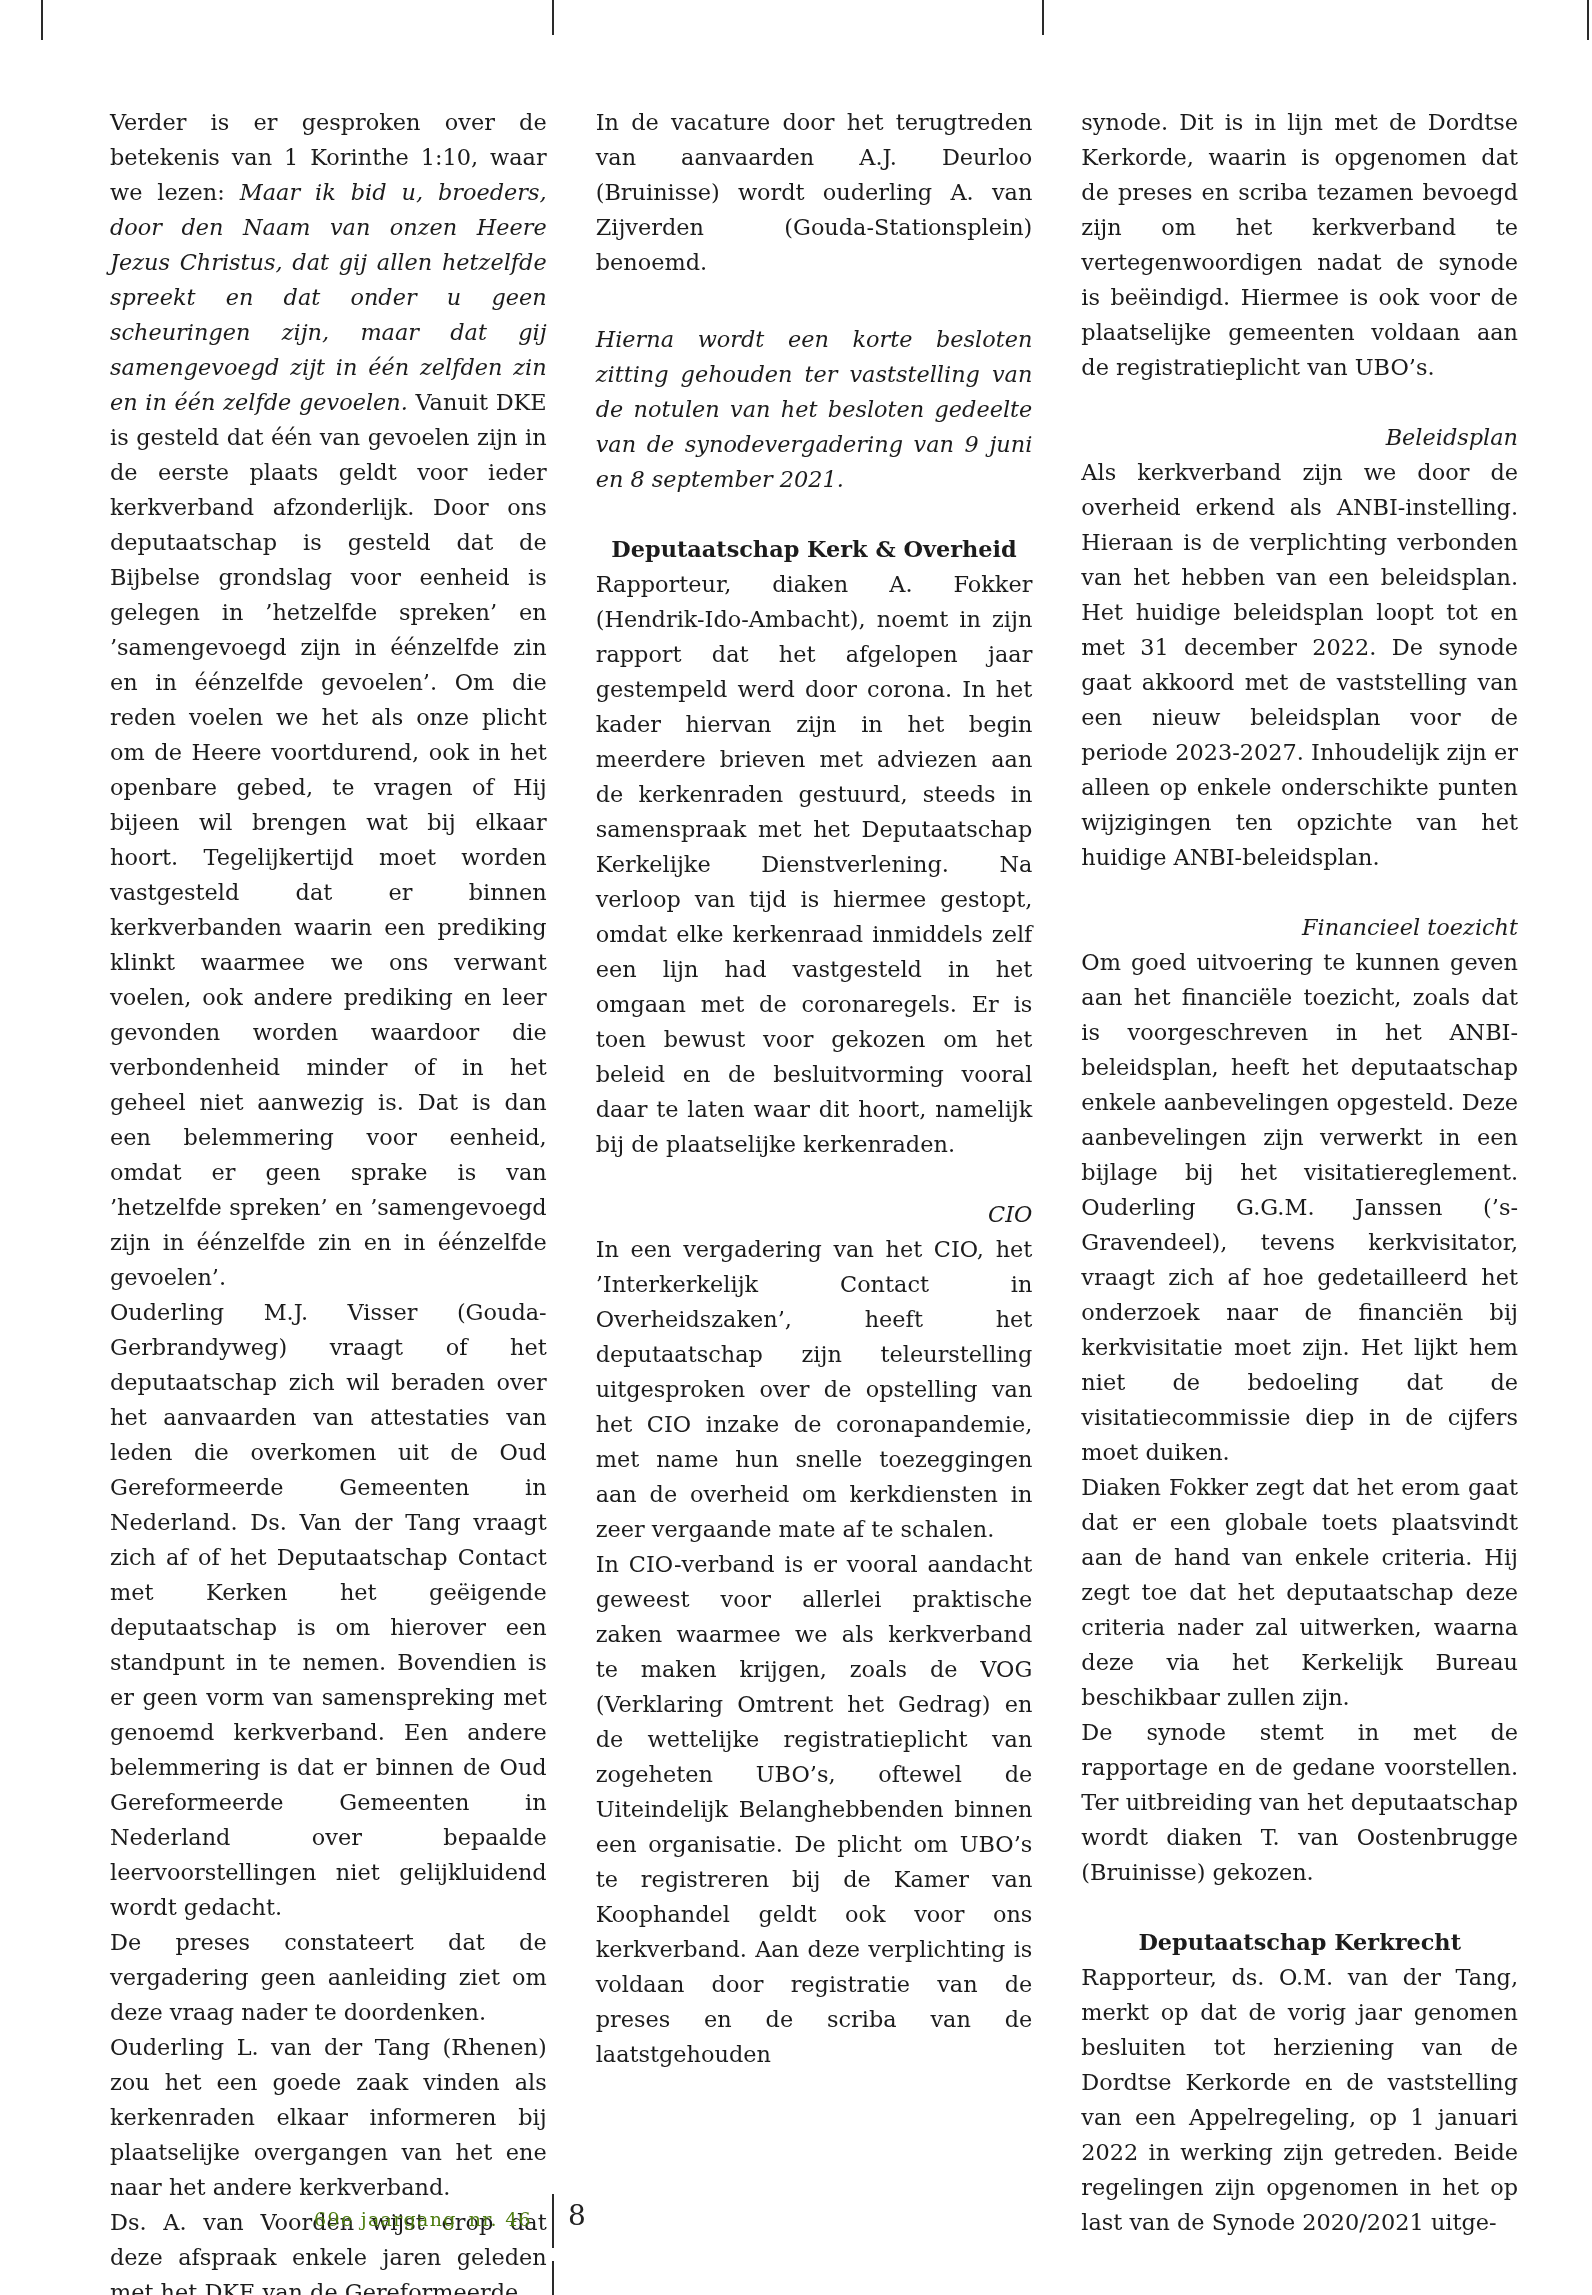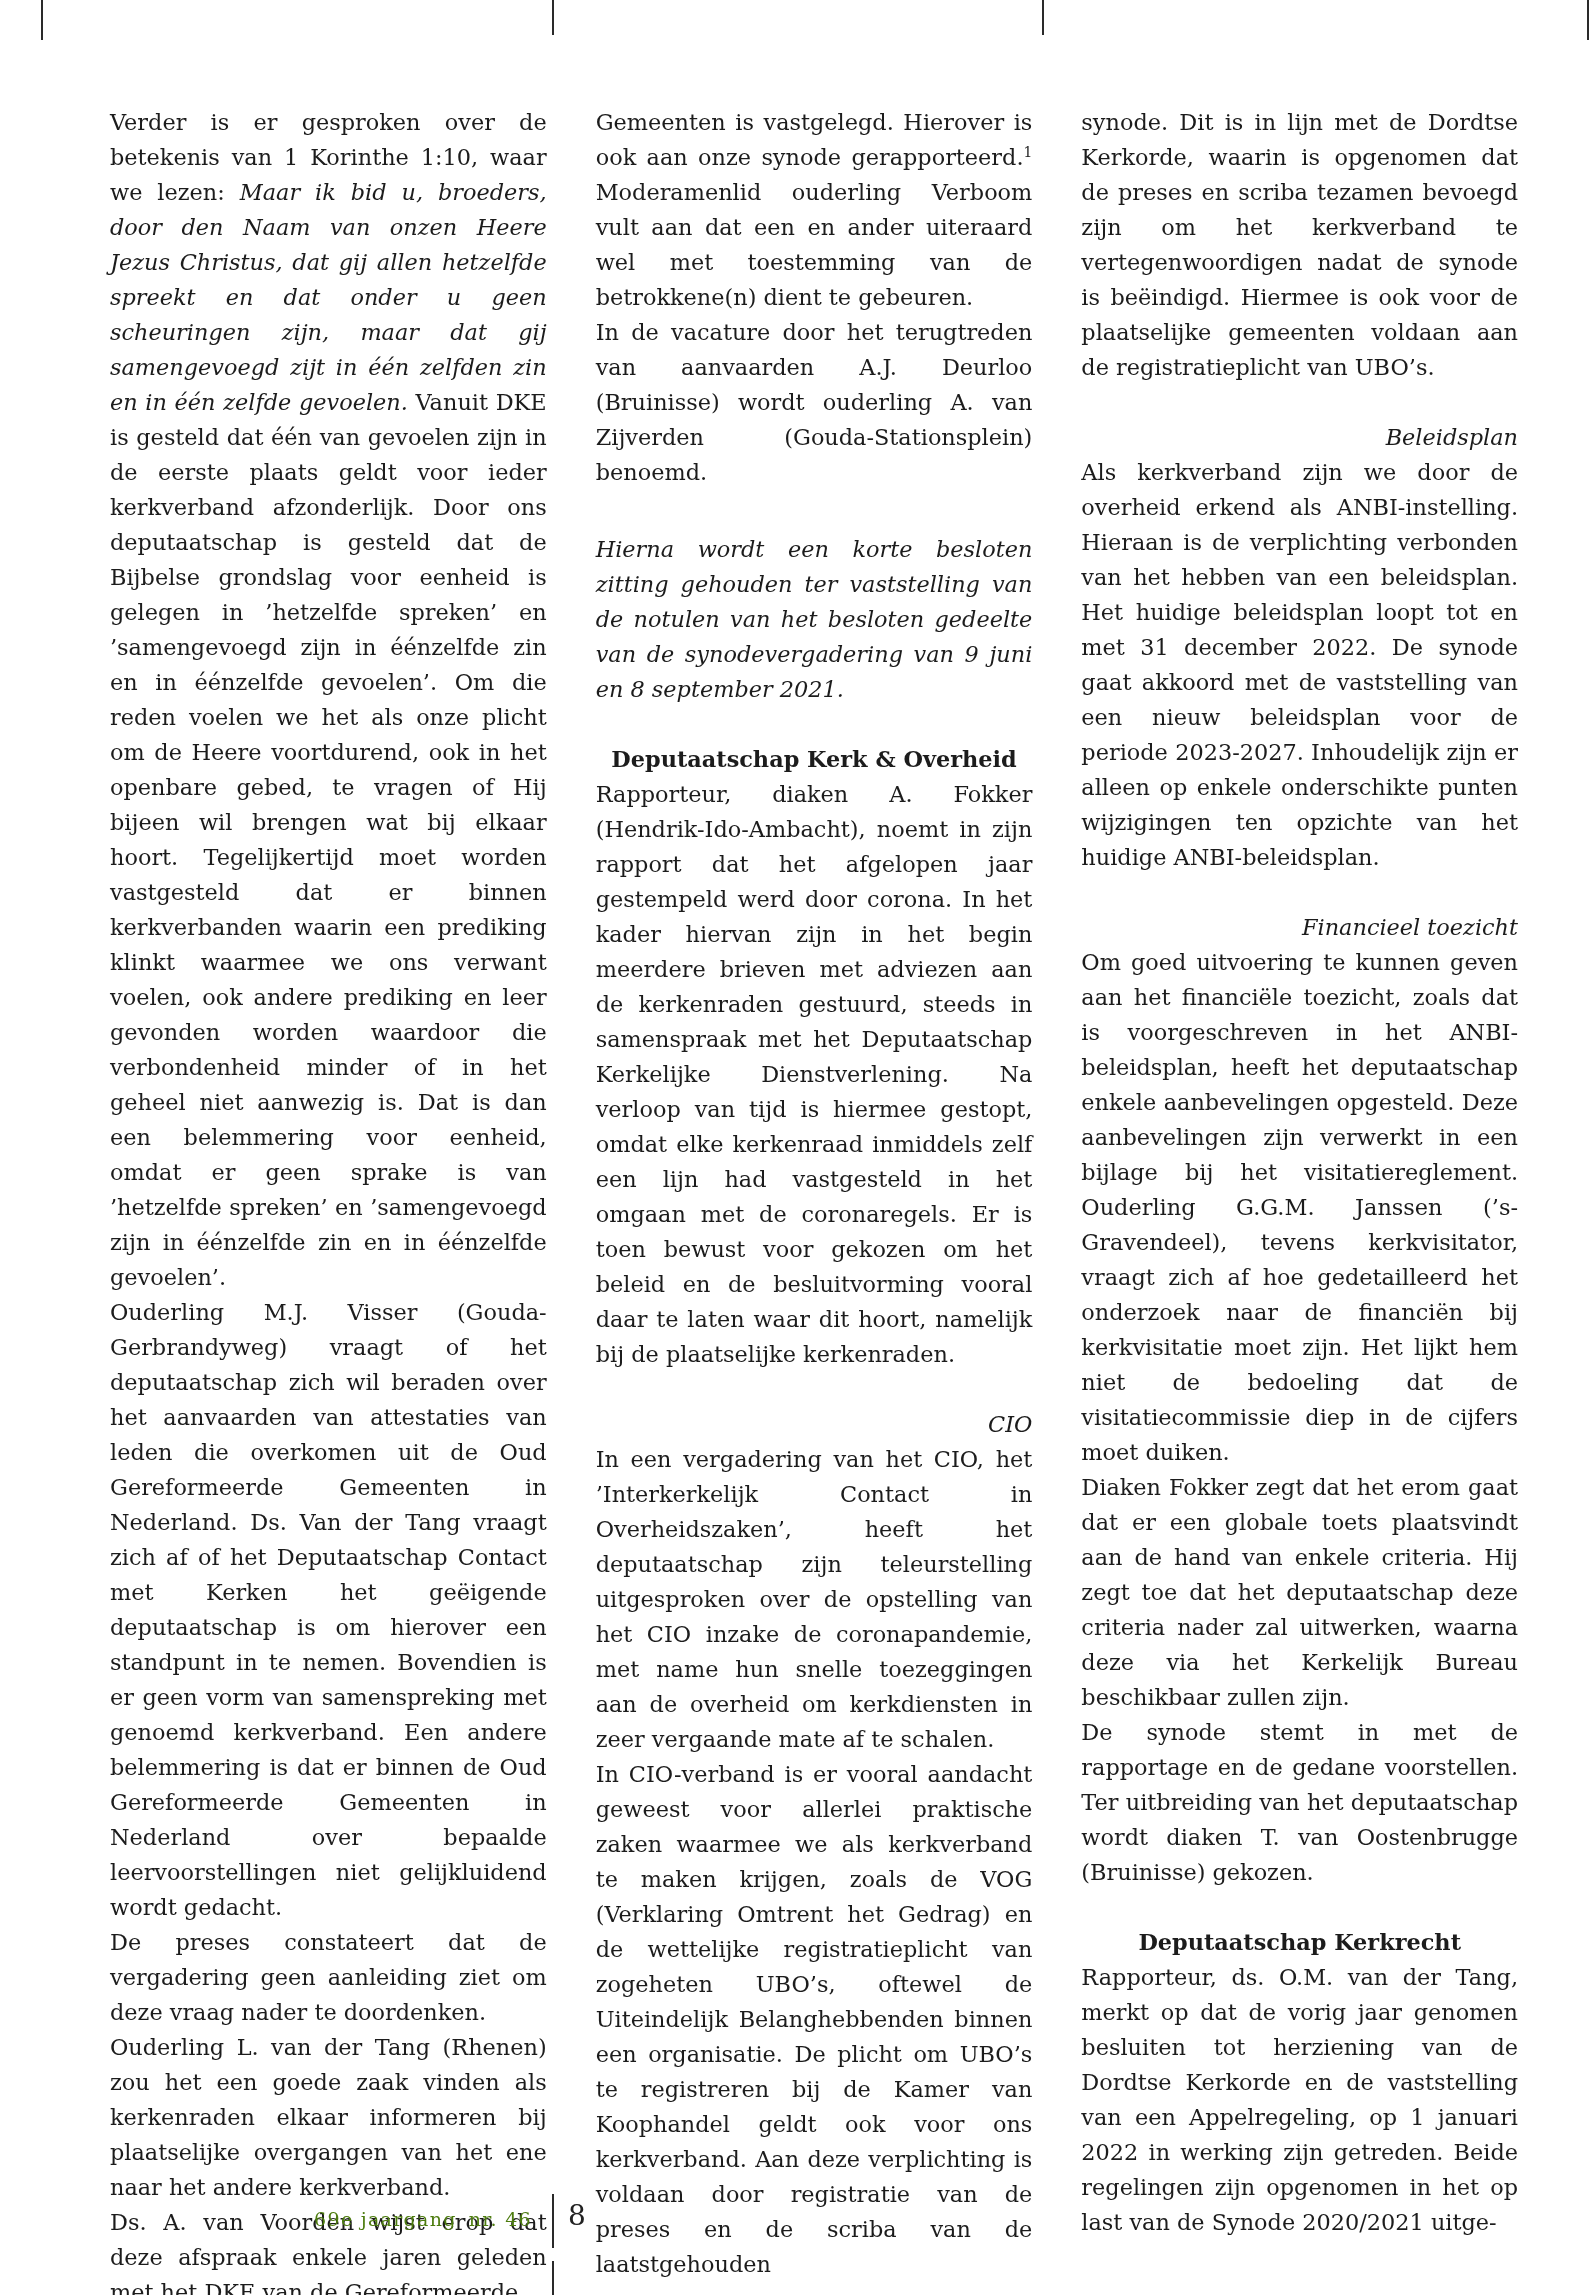--- a/index.html
+++ b/index.html
@@ -76,21 +76,20 @@
 
   <div class="columns">
     <div class="col">
         <p class="block body"><span>Verder is er gesproken over de betekenis van 1 Korinthe 1:10, waar we lezen: </span><span class="italic">Maar ik bid u, broeders, door den Naam van onzen Heere Jezus Christus, dat gij allen hetzelfde spreekt en dat onder u geen scheuringen zijn, maar dat gij samengevoegd zijt in één zelfden zin en in één zelfde gevoelen.</span><span> Vanuit DKE is gesteld dat één van gevoelen zijn in de eerste plaats geldt voor ieder kerkverband afzonderlijk. Door ons deputaatschap is gesteld dat de Bijbelse grondslag voor eenheid is gelegen in ’hetzelfde spreken’ en ’samengevoegd zijn in éénzelfde zin en in éénzelfde gevoelen’. Om die reden voelen we het als onze plicht om de Heere voortdurend, ook in het openbare gebed, te vragen of Hij bijeen wil brengen wat bij elkaar hoort. Tegelijkertijd moet worden vastgesteld dat er binnen kerkverbanden waarin een prediking klinkt waarmee we ons verwant voelen, ook andere prediking en leer gevonden worden waardoor die verbondenheid minder of in het geheel niet aanwezig is. Dat is dan een belemmering voor eenheid, omdat er geen sprake is van ’hetzelfde spreken’ en ’samengevoegd zijn in éénzelfde zin en in éénzelfde gevoelen’.</span></p>
         <p class="block body"><span>Ouderling M.J. Visser (Gouda-Gerbrandyweg) vraagt of het deputaatschap zich wil beraden over het aanvaarden van attestaties van leden die overkomen uit de Oud Gereformeerde Gemeenten in Nederland. Ds. Van der Tang vraagt zich af of het Deputaatschap Contact met Kerken het geëigende deputaatschap is om hierover een standpunt in te nemen. Bovendien is er geen vorm van samenspreking met genoemd kerkverband. Een andere belemmering is dat er binnen de Oud Gereformeerde Gemeenten in Nederland over bepaalde leervoorstellingen niet gelijkluidend wordt gedacht.</span></p>
         <p class="block body"><span>De preses constateert dat de vergadering geen aanleiding ziet om deze vraag nader te doordenken.</span></p>
         <p class="block body"><span>Ouderling L. van der Tang (Rhenen) zou het een goede zaak vinden als kerkenraden elkaar informeren bij plaatselijke overgangen van het ene naar het andere kerkverband.</span></p>
         <p class="block body"><span>Ds. A. van Voorden wijst erop dat deze afspraak enkele jaren geleden met het DKE van de Gereformeerde</span></p>
       </div>
     <div class="col">
-        <p class="block body"><span>Gemeenten is vastgelegd. Hierover is ook aan onze synode gerapporteerd.</span><sup>1</sup><span> Moderamenlid ouderling Verboom vult aan dat een en ander uiteraard wel met toestemming van de betrokkene(n) dient te gebeuren.</span></p>
         <p class="block body"><span>In de vacature door het terugtreden van aanvaarden A.J. Deurloo (Bruinisse) wordt ouderling A. van Zijverden (Gouda-Stationsplein) benoemd.</span></p>
         <p class="block body-italic gap"><span>Hierna wordt een korte besloten zitting gehouden ter vaststelling van de notulen van het besloten gedeelte van de synodevergadering van 9 juni en 8 september 2021.</span></p>
         <p class="block heading-bold gap"><span>Deputaatschap Kerk &amp; Overheid</span></p>
         <p class="block body"><span>Rapporteur, diaken A. Fokker (Hendrik-Ido-Ambacht), noemt in zijn rapport dat het afgelopen jaar gestempeld werd door corona. In het kader hiervan zijn in het begin meerdere brieven met adviezen aan de kerkenraden gestuurd, steeds in samenspraak met het Deputaatschap Kerkelijke Dienstverlening. Na verloop van tijd is hiermee gestopt, omdat elke kerkenraad inmiddels zelf een lijn had vastgesteld in het omgaan met de coronaregels. Er is toen bewust voor gekozen om het beleid en de besluitvorming vooral daar te laten waar dit hoort, namelijk bij de plaatselijke kerkenraden.</span></p>
         <p class="block heading-italic gap"><span>CIO</span></p>
         <p class="block body"><span>In een vergadering van het CIO, het ’Interkerkelijk Contact in Overheidszaken’, heeft het deputaatschap zijn teleurstelling uitgesproken over de opstelling van het CIO inzake de coronapandemie, met name hun snelle toezeggingen aan de overheid om kerkdiensten in zeer vergaande mate af te schalen.</span></p>
         <p class="block body"><span>In CIO-verband is er vooral aandacht geweest voor allerlei praktische zaken waarmee we als kerkverband te maken krijgen, zoals de VOG (Verklaring Omtrent het Gedrag) en de wettelijke registratieplicht van zogeheten UBO’s, oftewel de Uiteindelijk Belanghebbenden binnen een organisatie. De plicht om UBO’s te registreren bij de Kamer van Koophandel geldt ook voor ons kerkverband. Aan deze verplichting is voldaan door registratie van de preses en de scriba van de laatstgehouden</span></p>
       </div>
     <div class="col">
         <p class="block body"><span>synode. Dit is in lijn met de Dordtse Kerkorde, waarin is opgenomen dat de preses en scriba tezamen bevoegd zijn om het kerkverband te vertegenwoordigen nadat de synode is beëindigd. Hiermee is ook voor de plaatselijke gemeenten voldaan aan de registratieplicht van UBO’s.</span></p>

